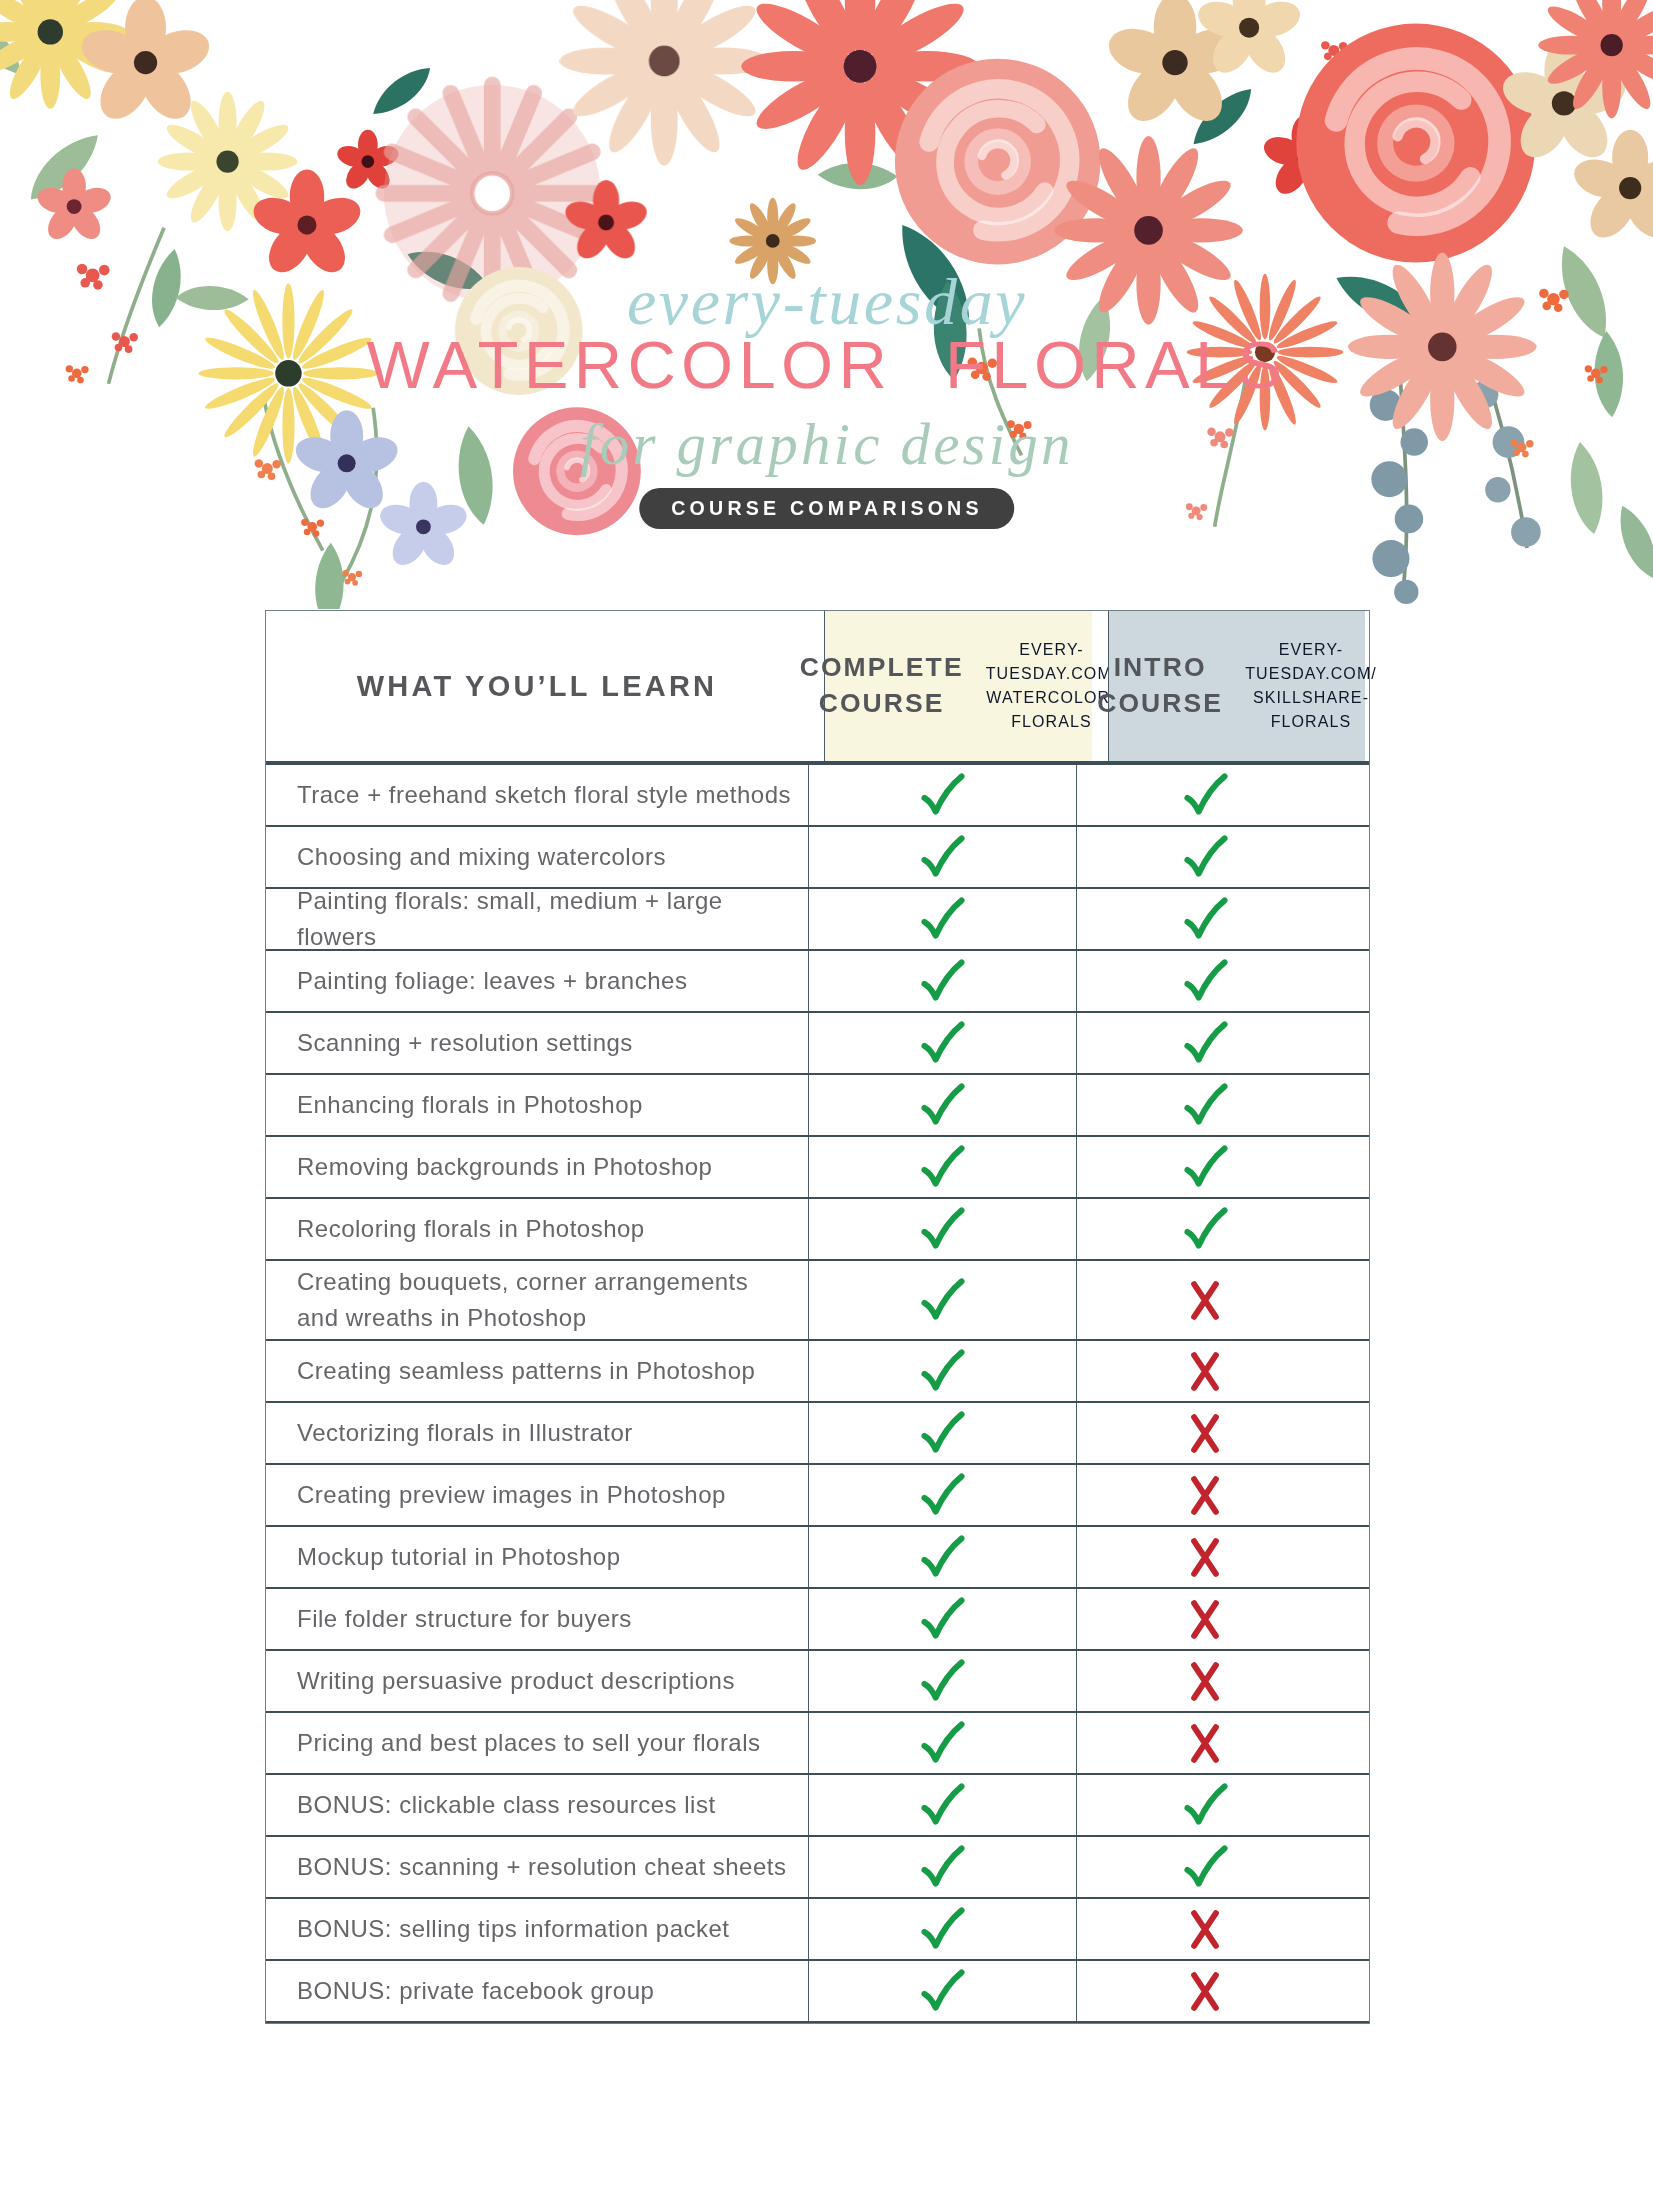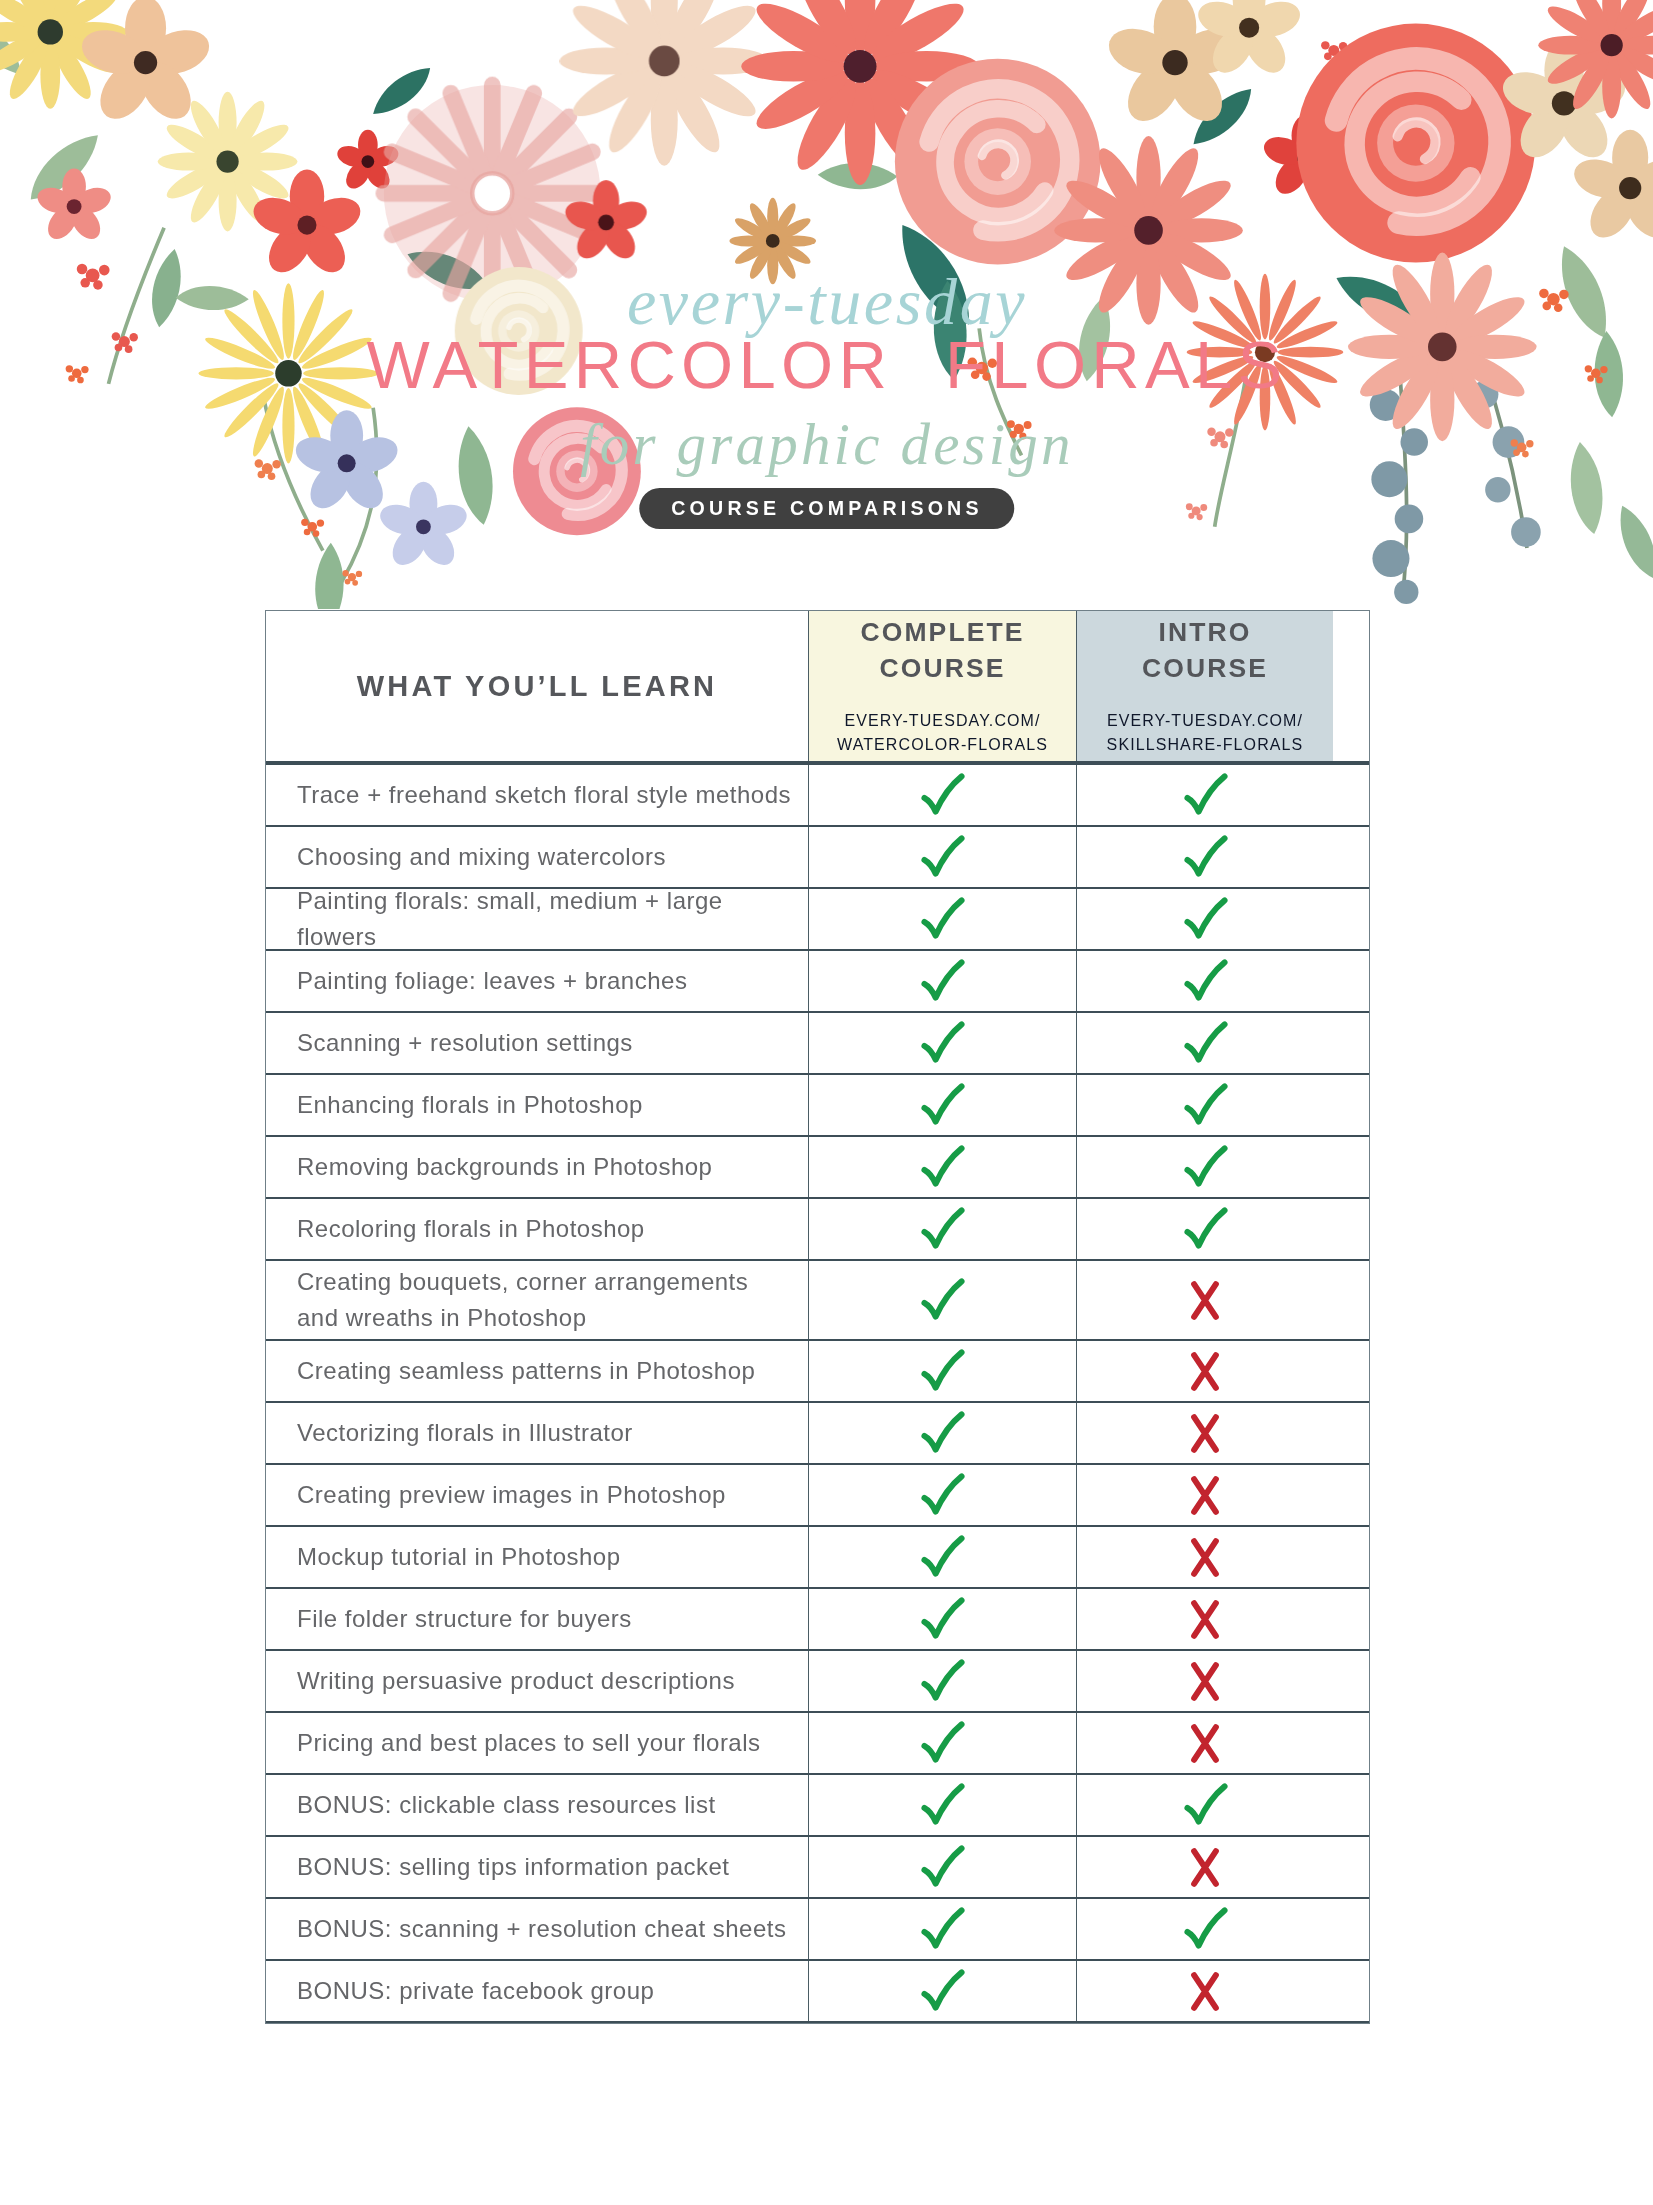--- a/index.html
+++ b/index.html
@@ -21,22 +21,22 @@
           border:1.6px solid #6f7f87;box-sizing:border-box;background:#fff;}
   .thead{display:flex;height:154px;box-sizing:border-box;border-bottom:4.2px solid #3d4e57;}
   .trow{display:flex;height:62px;box-sizing:border-box;border-bottom:2.1px solid #3d4e57;}
   .trow.tall{height:80px;}
   .cell{box-sizing:border-box;}
   .c1{width:542px;}
   .c2{width:268px;border-left:1.6px solid #4a5c64;}
   .c3{width:257px;border-left:1.6px solid #4a5c64;}
   .head-learn{display:flex;align-items:center;justify-content:center;
               font-size:29px;font-weight:bold;color:#55575b;letter-spacing:3.2px;}
-  .head-course{display:flex;flex-direction:column;align-items:center;justify-content:center;
-               gap:22px;text-align:center;}
+  .head-course{display:flex;flex-direction:row;align-items:center;justify-content:center;
+               gap:22px;text-align:center;margin-left:16px;}
   .head-complete{background:#f8f6df;}
   .head-intro{background:#ccd8dd;}
   .course-title{font-size:26.5px;font-weight:bold;color:#54565a;letter-spacing:2.1px;
                 line-height:1.35;max-width:164px;}
   .course-url{font-size:16px;color:#0f172a;letter-spacing:1.1px;line-height:1.5;}
   .course-url span{display:block;}
   .label-cell{display:flex;align-items:center;padding-left:31px;padding-right:12.7px;}
   .label-text{font-size:24px;color:#656669;letter-spacing:0.5px;line-height:1.5;}
   .mark-cell{display:flex;align-items:center;justify-content:center;}
   .mark{display:block;}
@@ -550,46 +550,46 @@
           </div>
       <div class="cell c3 mark-cell intro-cell">
             <svg class="mark check" viewBox="0 0 100 100">
   <path d="M13 55 Q26 62 36 83 Q57 37 89 11" fill="none" stroke="#169c46" stroke-width="12" stroke-linecap="round" stroke-linejoin="round"></path>
             </svg>
           </div>
     </div>
 
     <div class="trow">
       <div class="cell c1 label-cell">
+        <span class="label-text">BONUS: scanning + resolution cheat sheets</span>
+      </div>
+      <div class="cell c2 mark-cell complete-cell">
+            <svg class="mark check" viewBox="0 0 100 100">
+  <path d="M13 55 Q26 62 36 83 Q57 37 89 11" fill="none" stroke="#169c46" stroke-width="12" stroke-linecap="round" stroke-linejoin="round"></path>
+            </svg>
+          </div>
+      <div class="cell c3 mark-cell intro-cell">
+            <svg class="mark check" viewBox="0 0 100 100">
+  <path d="M13 55 Q26 62 36 83 Q57 37 89 11" fill="none" stroke="#169c46" stroke-width="12" stroke-linecap="round" stroke-linejoin="round"></path>
+            </svg>
+          </div>
+    </div>
+
+    <div class="trow">
+      <div class="cell c1 label-cell">
         <span class="label-text">BONUS: selling tips information packet</span>
       </div>
       <div class="cell c2 mark-cell complete-cell">
             <svg class="mark check" viewBox="0 0 100 100">
   <path d="M13 55 Q26 62 36 83 Q57 37 89 11" fill="none" stroke="#169c46" stroke-width="12" stroke-linecap="round" stroke-linejoin="round"></path>
             </svg>
           </div>
       <div class="cell c3 mark-cell intro-cell">
             <svg class="mark cross" viewBox="0 0 100 110">
   <path d="M24 16 L76 94 M76 16 L24 94" fill="none" stroke="#c2242e" stroke-width="14" stroke-linecap="round"></path>
-            </svg>
-          </div>
-    </div>
-
-    <div class="trow">
-      <div class="cell c1 label-cell">
-        <span class="label-text">BONUS: scanning + resolution cheat sheets</span>
-      </div>
-      <div class="cell c2 mark-cell complete-cell">
-            <svg class="mark check" viewBox="0 0 100 100">
-  <path d="M13 55 Q26 62 36 83 Q57 37 89 11" fill="none" stroke="#169c46" stroke-width="12" stroke-linecap="round" stroke-linejoin="round"></path>
-            </svg>
-          </div>
-      <div class="cell c3 mark-cell intro-cell">
-            <svg class="mark check" viewBox="0 0 100 100">
-  <path d="M13 55 Q26 62 36 83 Q57 37 89 11" fill="none" stroke="#169c46" stroke-width="12" stroke-linecap="round" stroke-linejoin="round"></path>
             </svg>
           </div>
     </div>
 
     <div class="trow">
       <div class="cell c1 label-cell">
         <span class="label-text">BONUS: private facebook group</span>
       </div>
       <div class="cell c2 mark-cell complete-cell">
             <svg class="mark check" viewBox="0 0 100 100">

